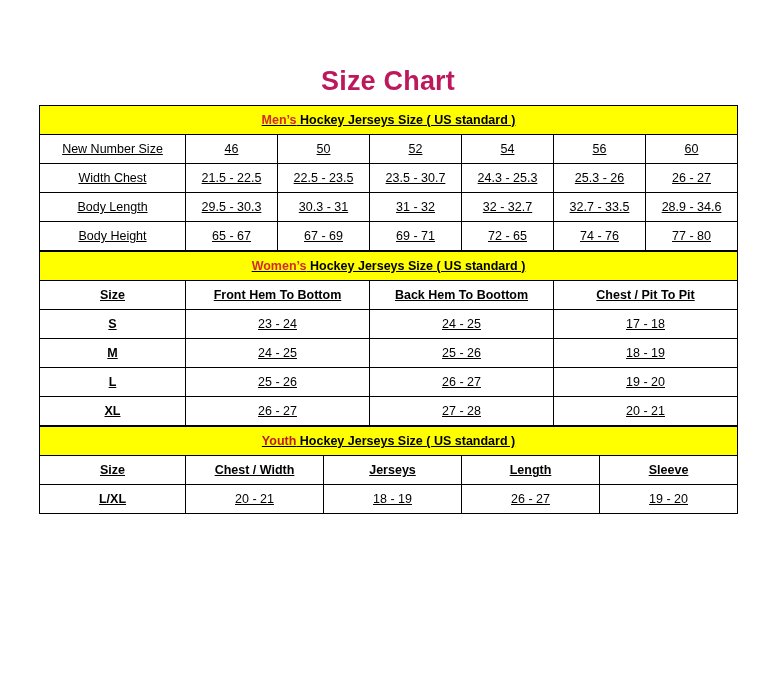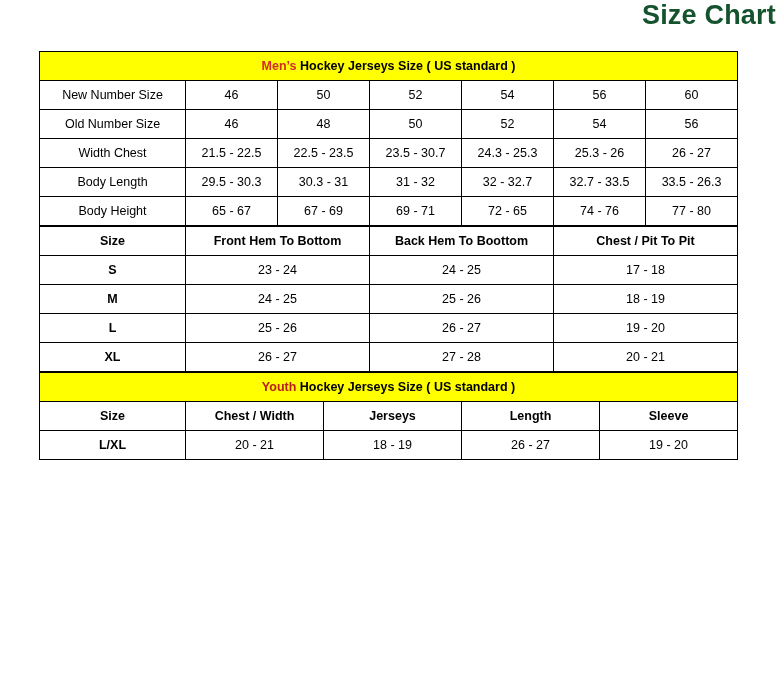--- a/index.html
+++ b/index.html
@@ -14,29 +14,31 @@
     color: #000000;
     overflow: hidden;
   }
   .page {
     width: 776px;
     height: 692px;
     position: relative;
     box-sizing: border-box;
   }
   .title {
-    text-align: right;
-    color: #14532d;
+    text-align: center;
+    color: #be185d;
     font-size: 27px;
     font-weight: bold;
+    padding-top: 66px;
     letter-spacing: 0.2px;
   }
   .tables-wrap {
-    margin: 20px auto 0 auto;
+    margin: 8px auto 0 auto;
     width: 698px;
+    text-decoration: underline;
   }
   table.size-table {
     width: 698px;
     border-collapse: collapse;
     table-layout: fixed;
   }
   table.size-table td {
     border: 1px solid #000000;
     text-align: center;
     vertical-align: middle;
@@ -91,45 +93,36 @@
         <tr>
           <td class="rowlabel">New Number Size</td>
           <td>46</td>
           <td>50</td>
           <td>52</td>
           <td>54</td>
           <td>56</td>
           <td>60</td>
         </tr>
         <tr>
-          <td class="rowlabel">Old Number Size</td>
-          <td>46</td>
-          <td>48</td>
-          <td>50</td>
-          <td>52</td>
-          <td>54</td>
-          <td>56</td>
-        </tr>
-        <tr>
           <td class="rowlabel">Width Chest</td>
           <td>21.5 - 22.5</td>
           <td>22.5 - 23.5</td>
           <td>23.5 - 30.7</td>
           <td>24.3 - 25.3</td>
           <td>25.3 - 26</td>
           <td>26 - 27</td>
         </tr>
         <tr>
           <td class="rowlabel">Body Length</td>
           <td>29.5 - 30.3</td>
           <td>30.3 - 31</td>
           <td>31 - 32</td>
           <td>32 - 32.7</td>
           <td>32.7 - 33.5</td>
-          <td>33.5 - 26.3</td>
+          <td>28.9 - 34.6</td>
         </tr>
         <tr>
           <td class="rowlabel">Body Height</td>
           <td>65 - 67</td>
           <td>67 - 69</td>
           <td>69 - 71</td>
           <td>72 - 65</td>
           <td>74 - 76</td>
           <td>77 - 80</td>
         </tr>
@@ -138,20 +131,25 @@
 
     <table class="size-table">
       <colgroup>
         <col style="width:146px">
         <col style="width:184px">
         <col style="width:184px">
         <col style="width:184px">
       </colgroup>
       <tbody>
         <tr>
+          <td class="banner" colspan="4">
+            <span class="accent-women">Women’s</span><span> Hockey Jerseys Size ( US standard )</span>
+          </td>
+        </tr>
+        <tr>
           <td class="header-cell">Size</td>
           <td class="header-cell">Front Hem To Bottom</td>
           <td class="header-cell">Back Hem To Boottom</td>
           <td class="header-cell">Chest / Pit To Pit</td>
         </tr>
         <tr>
           <td class="rowlabel-bold">S</td>
           <td>23 - 24</td>
           <td>24 - 25</td>
           <td>17 - 18</td>

